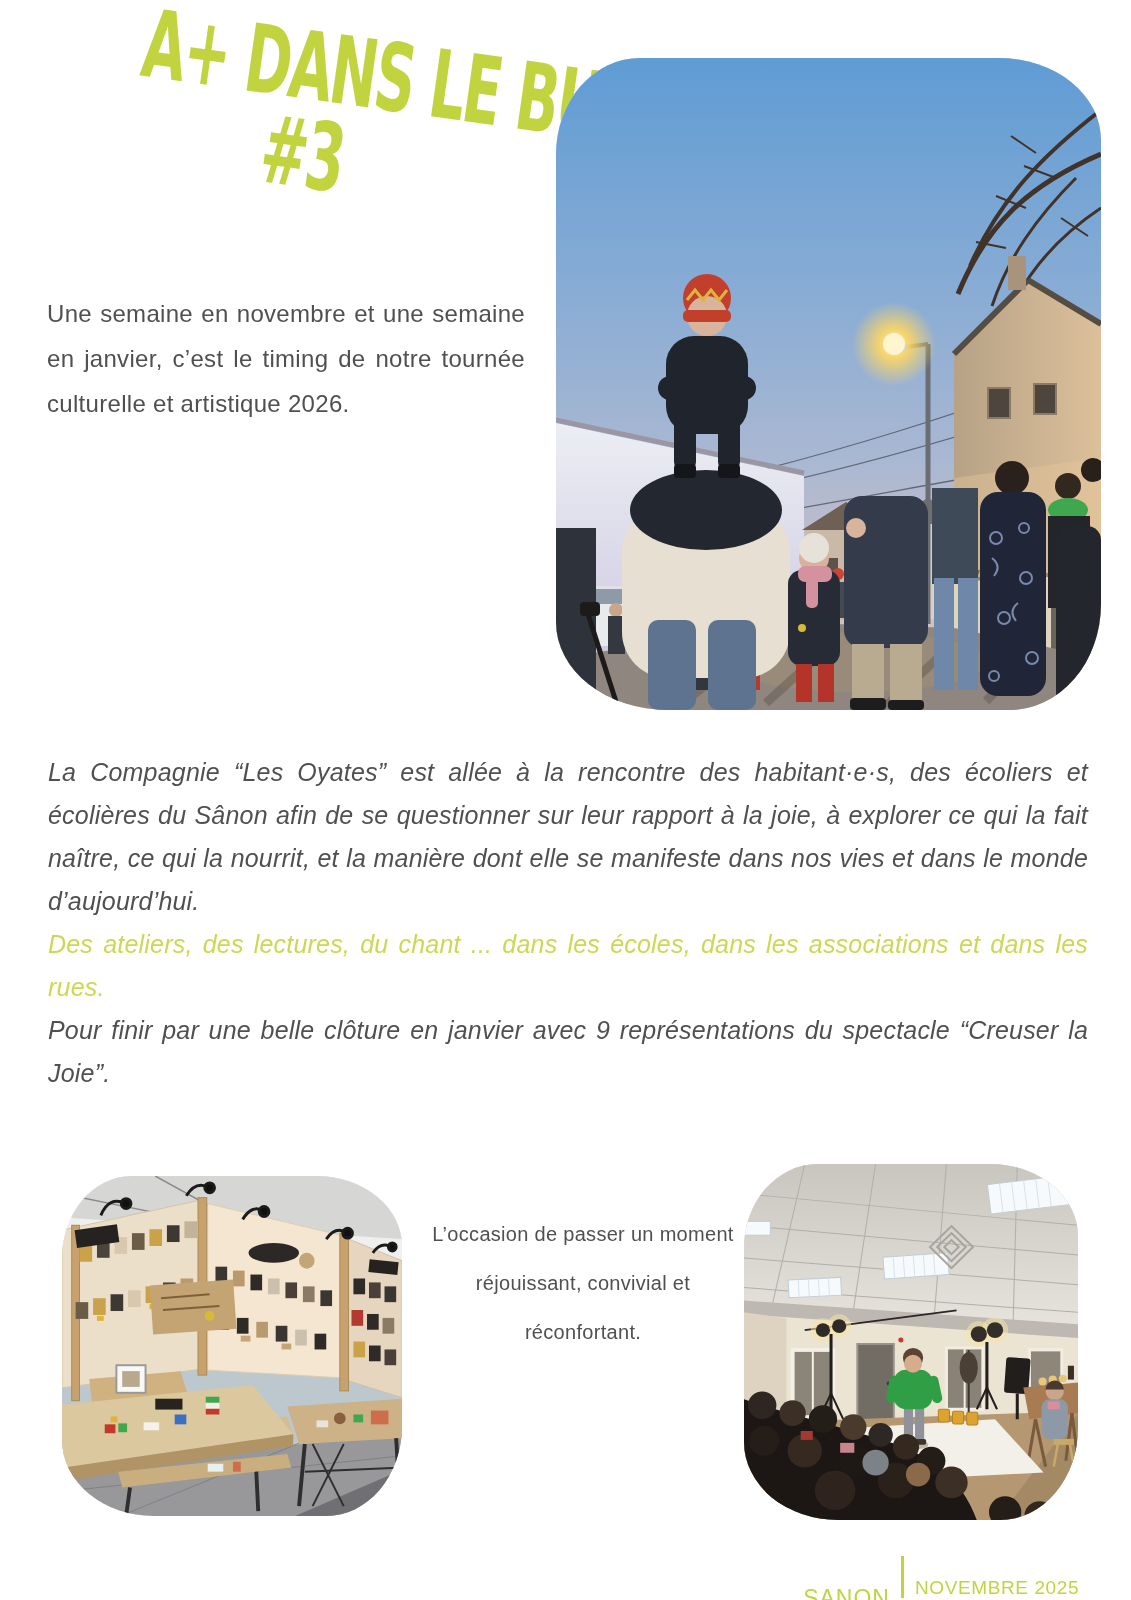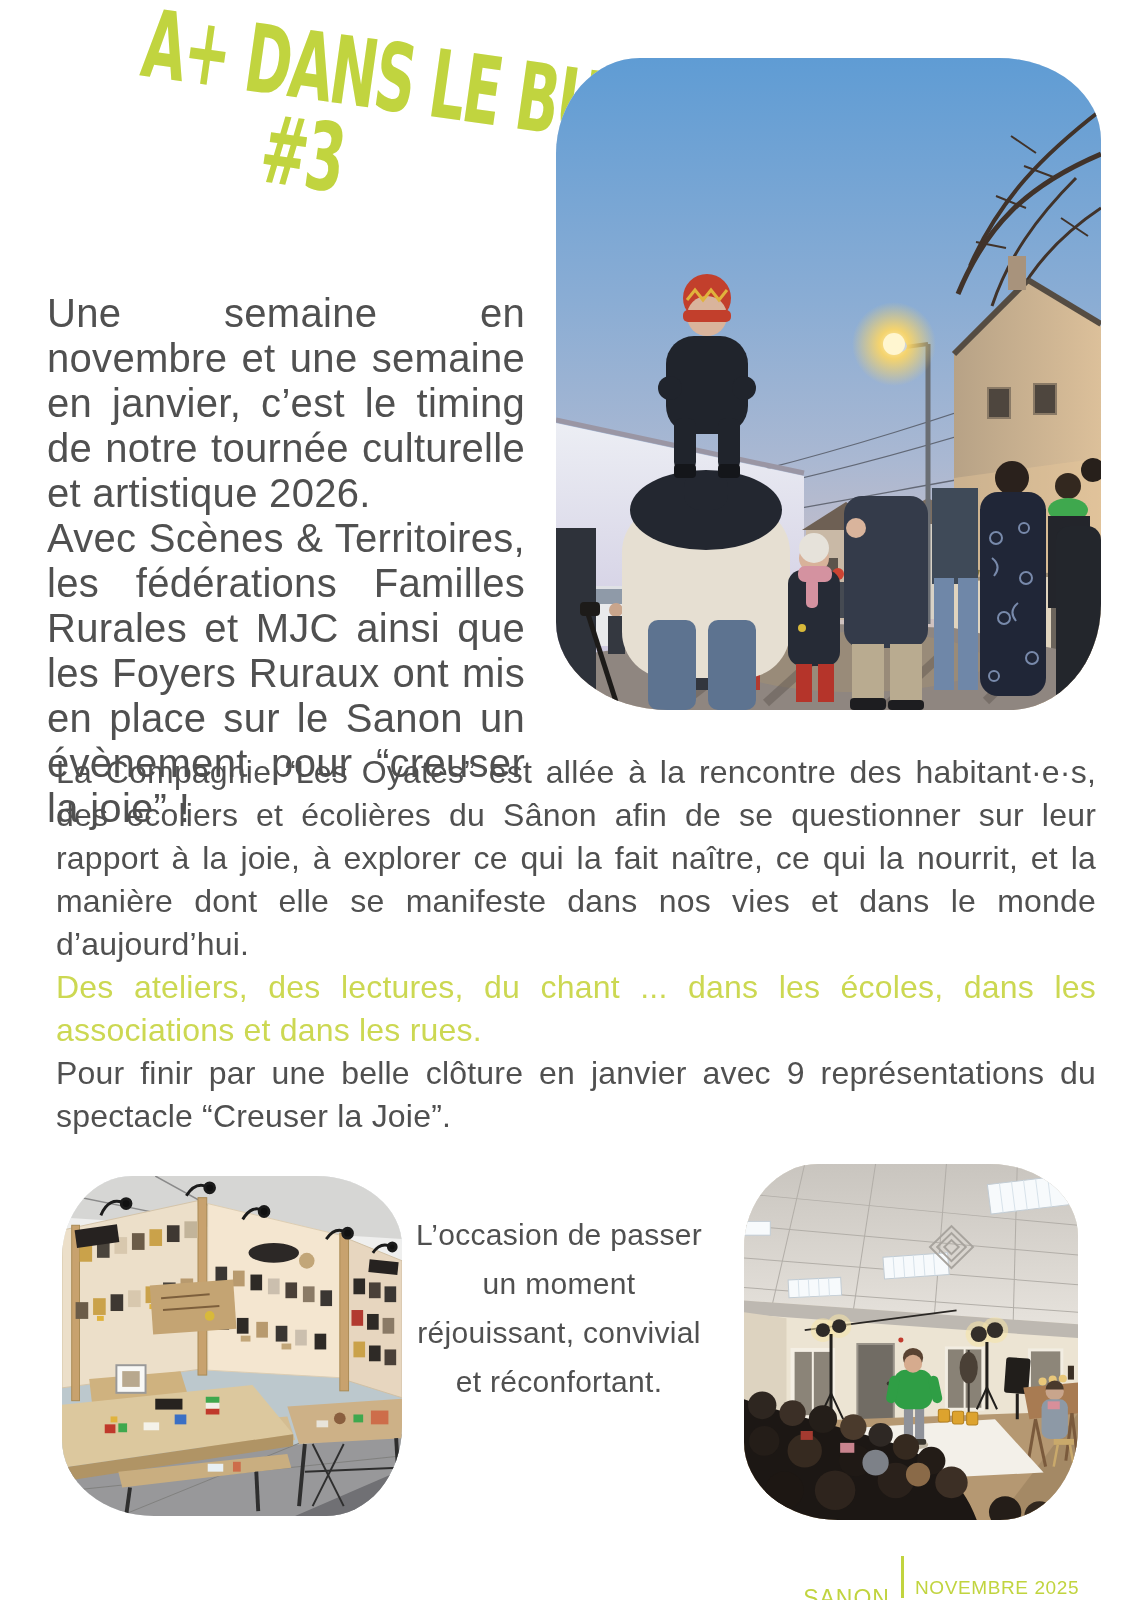--- a/index.html
+++ b/index.html
@@ -50,34 +50,35 @@
     left:62px;top:1176px;width:340px;height:340px;
     border-radius:70px 86px 76px 92px / 82px 70px 90px 76px;
   }
   .photo-br{
     left:744px;top:1164px;width:334px;height:356px;
     border-radius:74px 88px 78px 94px / 84px 72px 92px 78px;
   }
   
   .intro{
     position:absolute;left:47px;top:291px;width:478px;
-    font-size:40px;line-height:45px;letter-spacing:.3px;
+    font-size:24px;line-height:45px;letter-spacing:.3px;
     text-align:justify;
   }
   .intro p{margin:0;}
   .maintext{
-    position:absolute;left:56px;top:751px;width:1040px;
-    font-size:32px;line-height:43px;letter-spacing:.2px;
+    position:absolute;left:48px;top:751px;width:1040px;
+    font-size:25px;line-height:43px;letter-spacing:.2px;
     text-align:justify;
+    font-style:italic;
   }
   .maintext p{margin:0;}
   .maintext .highlight{color:var(--highlight);}
   .caption{
-    position:absolute;left:404px;top:1210px;width:310px;
-    font-size:30px;line-height:49px;letter-spacing:.3px;
+    position:absolute;left:428px;top:1210px;width:310px;
+    font-size:20px;line-height:49px;letter-spacing:.3px;
     text-align:center;
   }
   
   .footer{
     position:absolute;top:1532px;right:50px;
     display:flex;align-items:center;gap:11px;
     color:var(--accent);
   }
   .footer-brand{font-size:23px;letter-spacing:1px;align-self:flex-end;margin-bottom:9px;}
   .footer-bar{width:3px;height:42px;background:var(--accent);}
@@ -281,21 +282,20 @@
         <ellipse cx="512" cy="452" rx="20" ry="12" fill="#3fa84e"></ellipse>
         <rect x="492" y="458" width="42" height="92" fill="#23252b"></rect>
         <circle cx="537" cy="412" r="12" fill="#27201b"></circle>
         <rect x="500" y="468" width="45" height="184" rx="14" fill="#23262c"></rect>
       </g>
     </svg>
   </figure>
 
   <section class="intro">
     <p>Une semaine en novembre et une semaine en janvier, c’est le timing de notre tournée culturelle et artistique 2026.</p>
-    <p>Avec Scènes &amp; Territoires, les fédérations Familles Rurales et MJC ainsi que les Foyers Ruraux ont mis en place sur le Sanon un évènement pour “creuser la joie” !</p>
   </section>
 
   <section class="maintext">
     <p>La Compagnie “Les Oyates” est allée à la rencontre des habitant·e·s, des écoliers et écolières du Sânon afin de se questionner sur leur rapport à la joie, à explorer ce qui la fait naître, ce qui la nourrit, et la manière dont elle se manifeste dans nos vies et dans le monde d’aujourd’hui.</p>
     <p class="highlight">Des ateliers, des lectures, du chant ... dans les écoles, dans les associations et dans les rues.</p>
     <p>Pour finir par une belle clôture en janvier avec 9 représentations du spectacle “Creuser la Joie”.</p>
   </section>
 
   <figure class="photo photo-bl">
     <svg viewBox="0 0 350 345" preserveAspectRatio="none">

